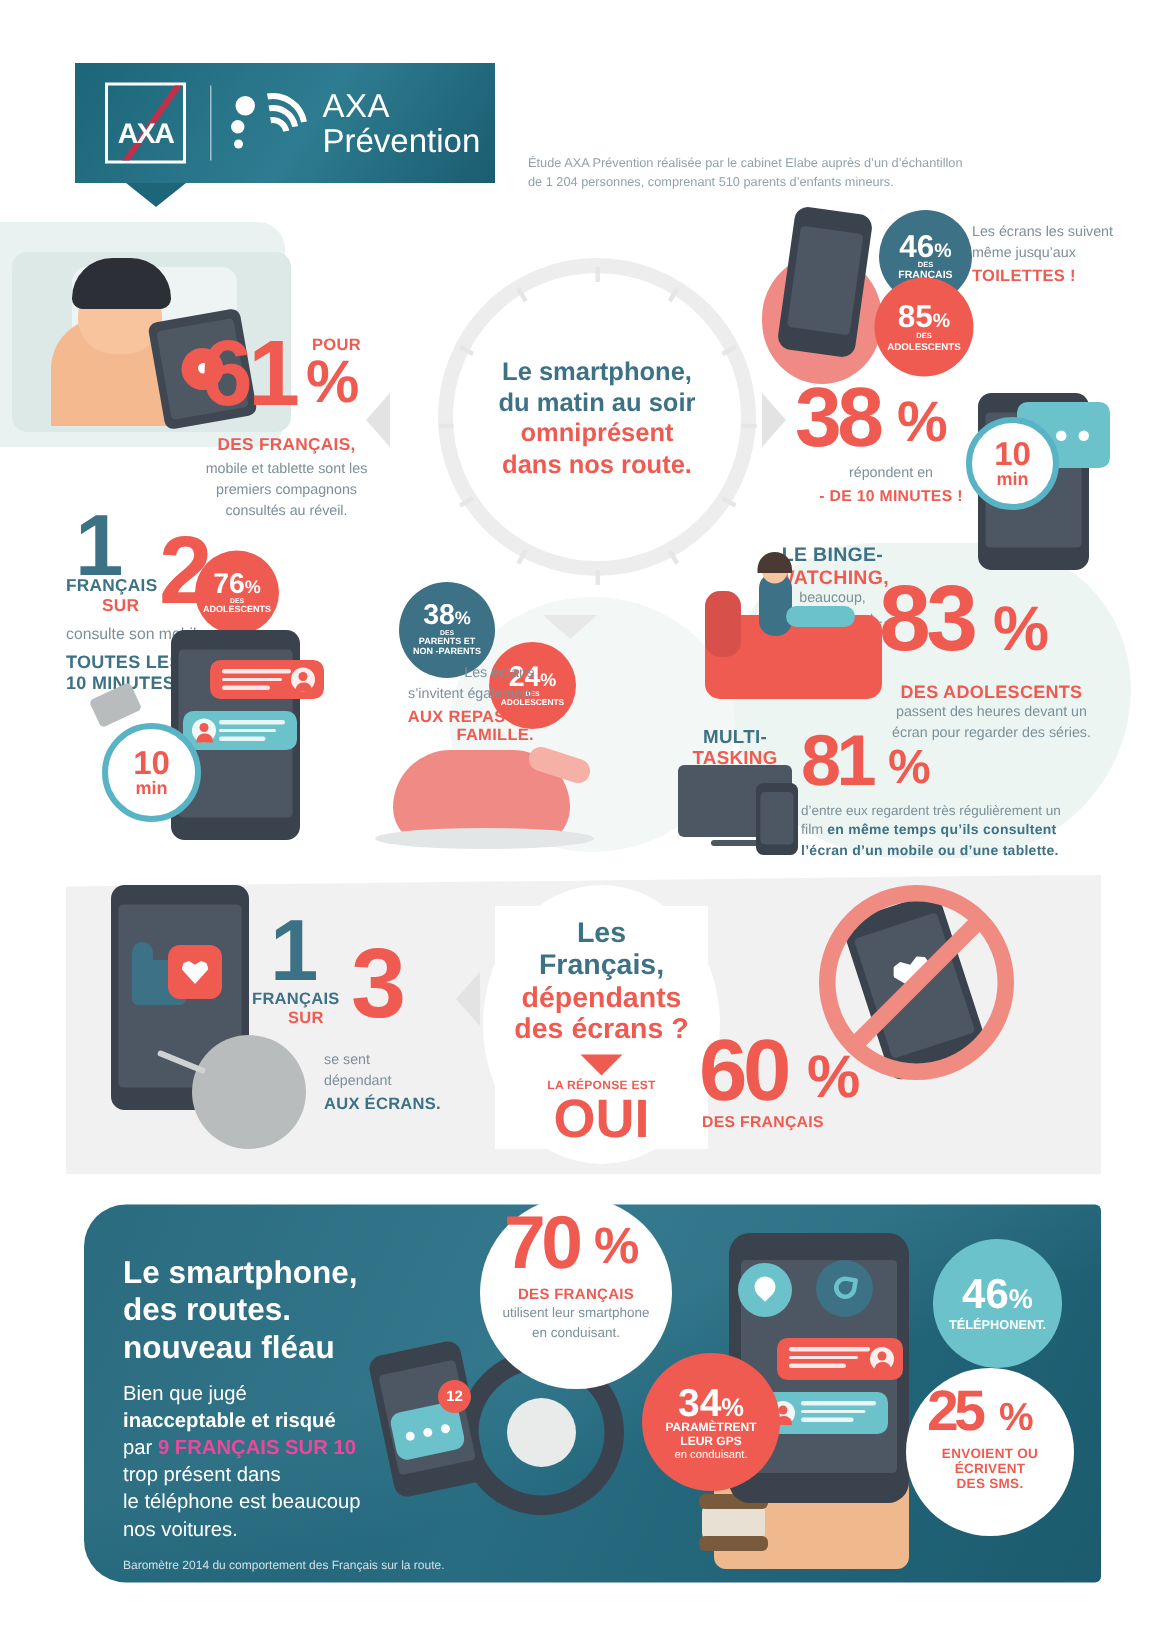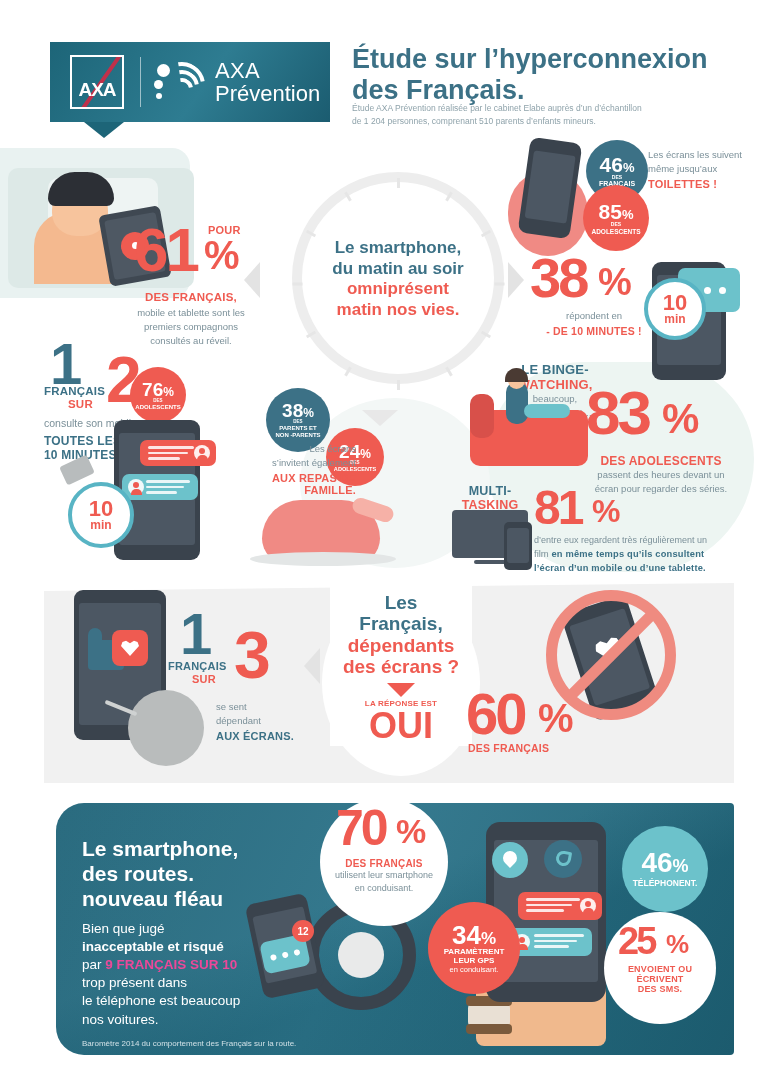--- a/index.html
+++ b/index.html
@@ -138,21 +138,21 @@
   .tv { position:absolute; background:#4c5763; border-radius:4px; }
   .tv .stand { position:absolute; left:50%; margin-left:-16px; bottom:-6px; width:32px;height:4px;background:#4c5763;border-radius:2px;}
 
   .ban { position:absolute; border:11px solid #ef8b80; border-radius:50%; }
   .ban .bar { position:absolute; left:-6px; top:50%; margin-top:-5px; width:calc(100% + 12px); height:11px; background:#ef8b80; transform:rotate(-45deg);}
 
   .ball { position:absolute; border-radius:50%; background:#b9bcbc; }
   .chain { position:absolute; background:#cfd2d2; height:4px; border-radius:2px; }
 
   .oui-card {
-    position:absolute; left:330px; top:584px; width:142px; height:162px;
+    position:absolute; left:330px; top:604px; width:142px; height:162px;
     background:#fff; text-align:center;
   }
 
   .steer { position:absolute; border:13px solid #3a434d; border-radius:50%; }
   .hand { position:absolute; background:#f0b98d; border-radius:22px; }
 
   .white-blob { position:absolute; background:#fff; border-radius:50%; }
 </style>
 </head>
 <body>
@@ -176,24 +176,20 @@
       <span class="dot d1"></span>
         <span class="dot d2"></span>
         <span class="dot d3"></span>
     </div>
     <div class="logo-text">
       <div class="l1">AXA</div>
       <div class="l2">Prévention</div>
     </div>
   </div>
 
-  <div class="main-title">
-    <div>Étude sur l’hyperconnexion</div>
-    <div>des Français.</div>
-  </div>
   <div class="sub-title">
     <div>Étude AXA Prévention réalisée par le cabinet Elabe auprès d’un d’échantillon</div>
     <div>de 1 204 personnes, comprenant 510 parents d’enfants mineurs.</div>
   </div>
 
   <div class="clock-ring">
     <div class="tick" style="top:-4px;transform:rotate(0deg);"></div>
     <div class="tick" style="top:-4px;transform:rotate(30deg);"></div>
     <div class="tick" style="top:-4px;transform:rotate(60deg);"></div>
     <div class="tick" style="top:-4px;transform:rotate(90deg);"></div>
@@ -205,21 +201,21 @@
     <div class="tick" style="top:-4px;transform:rotate(270deg);"></div>
     <div class="tick" style="top:-4px;transform:rotate(300deg);"></div>
     <div class="tick" style="top:-4px;transform:rotate(330deg);"></div>
   </div>
   <div class="white-blob" style="left:308px;top:188px;width:180px;height:180px;"></div>
 
   <div class="center-text">
     <div class="teal">Le smartphone,</div>
     <div class="teal">du matin au soir</div>
     <div class="red">omniprésent</div>
-    <div class="red">matin nos vies.</div>
+    <div class="red">dans nos route.</div>
   </div>
   <div class="arrow-left" style="left:244px;top:262px;"></div>
   <div class="arrow-right" style="left:508px;top:262px;"></div>
 
   <div style="position:absolute;left:8px;top:150px;width:186px;height:150px;">
     <div style="position:absolute;left:0;top:18px;width:186px;height:120px;background:#dde9e7;border-radius:10px;"></div>
     <div style="position:absolute;left:40px;top:28px;width:110px;height:50px;background:#eef4f3;border-radius:10px;"></div>
     <div style="position:absolute;left:26px;top:62px;width:82px;height:72px;background:#f4b98f;border-radius:34px 20px 0 0;"></div>
     <div style="position:absolute;left:44px;top:34px;width:56px;height:52px;background:#f7c49d;border-radius:50% 50% 44% 44%;"></div>
     <div style="position:absolute;left:40px;top:22px;width:66px;height:34px;background:#2c2f35;border-radius:30px 30px 8px 8px;"></div>

